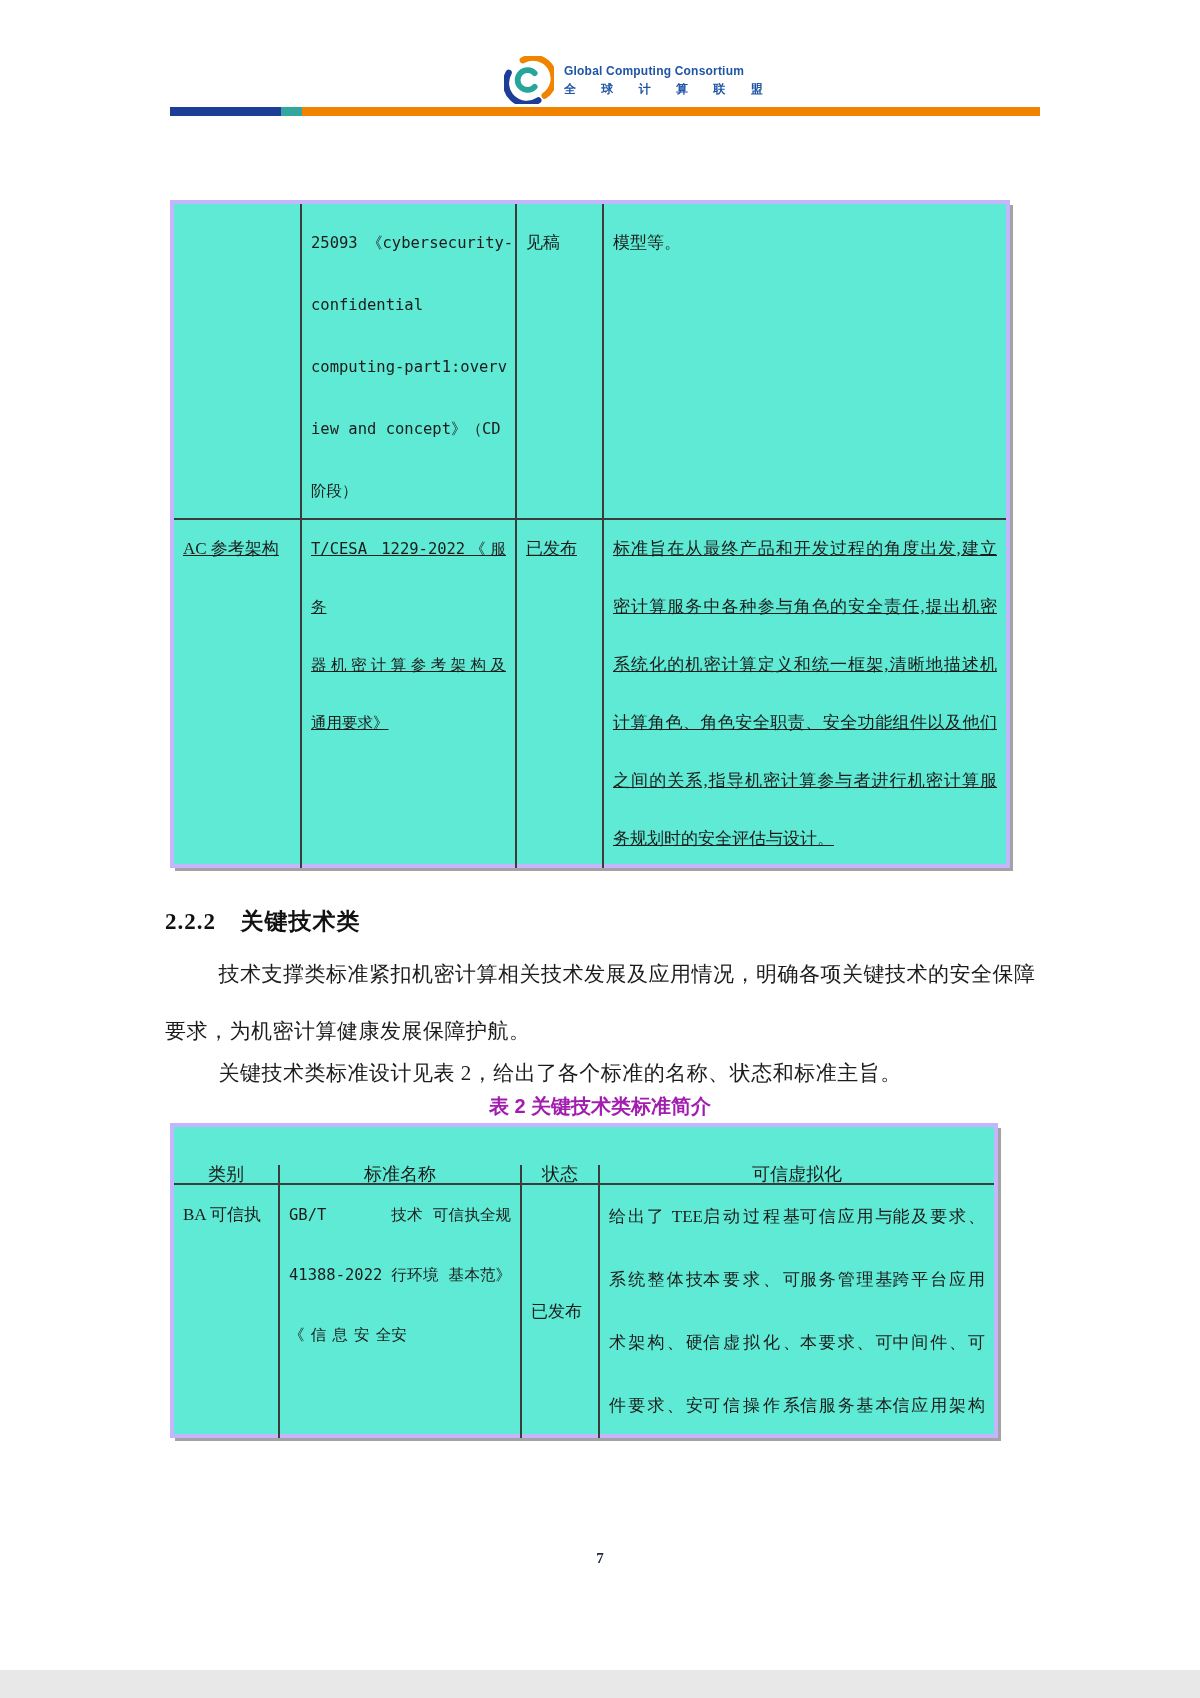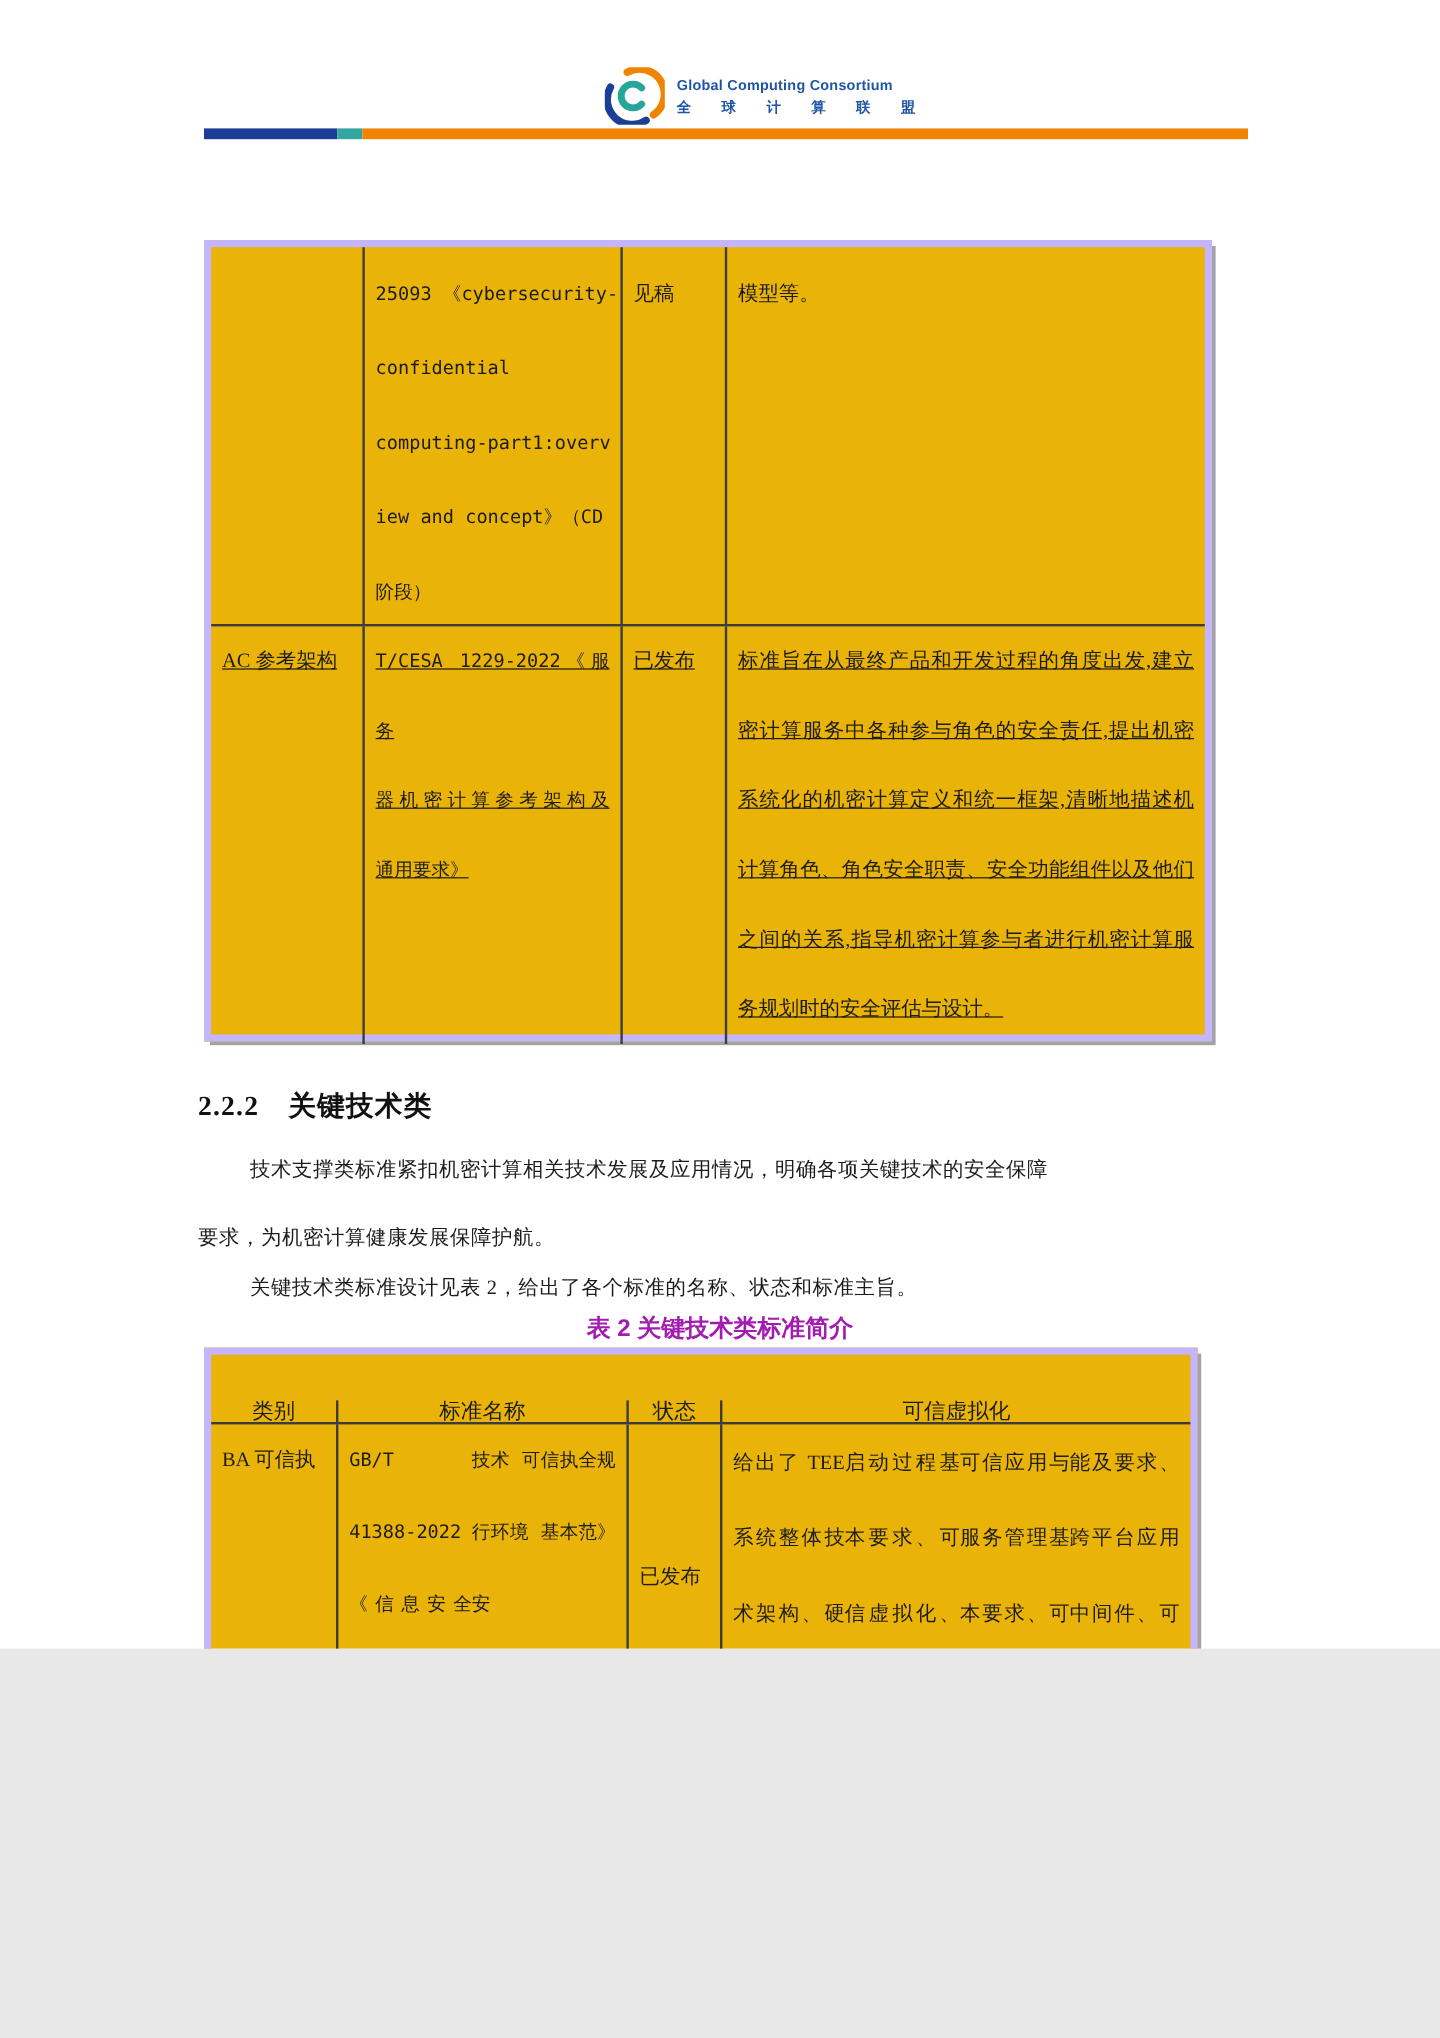--- a/index.html
+++ b/index.html
@@ -1,33 +1,33 @@
 <!DOCTYPE html>
 <html><head>
 <meta charset="utf-8">
 <style>
   html,body{margin:0;padding:0;background:#e8e8e8;}
-  #page{position:relative;width:1200px;height:1374px;background:#ffffff;margin:0 auto;
+  #page{position:relative;width:1200px;height:1670px;background:#ffffff;margin:0 auto;
         font-family:"Liberation Serif","DejaVu Serif",serif;color:#1c1c1c;overflow:hidden;}
 
   
   #logo{position:absolute;top:56px;left:504px;display:flex;align-items:center;}
   #logo svg{display:block;}
   #logo-text{margin-left:10px;}
   .logo-en{font-family:"Liberation Sans","DejaVu Sans",sans-serif;font-weight:bold;
            font-size:12px;color:#1f55a5;letter-spacing:.2px;line-height:14px;}
   .logo-zh{font-family:"Liberation Sans","DejaVu Sans",sans-serif;font-weight:bold;
            font-size:12px;color:#1f55a5;letter-spacing:11px;line-height:16px;margin-top:3px;white-space:nowrap;}
   #rule{position:absolute;top:107px;left:170px;width:870px;height:9px;display:flex;}
   #rule .seg1{width:111px;background:#1d3e97;}
   #rule .seg2{width:21px;background:#33a6a0;}
   #rule .seg3{flex:1;background:#f08300;}
 
   
-  .doc-table{position:absolute;border:6px solid #c4b5fd;box-shadow:4px 4px 0 -1px #a3a3a3;box-sizing:border-box;background:#eab308;}
+  .doc-table{position:absolute;border:4px solid #c4b5fd;box-shadow:4px 4px 0 -1px #a3a3a3;box-sizing:border-box;background:#5eead4;}
   .trow{display:grid;box-sizing:border-box;}
   .trow > .cell{border-right:2px solid #3c3c3c;box-sizing:border-box;overflow:hidden;}
   .trow > .cell:last-child{border-right:none;}
   .trow{border-bottom:2px solid #3c3c3c;}
   .trow:last-child{border-bottom:none;}
   .cell{font-size:17px;padding:0 9px;}
   .ln{white-space:nowrap;}
   .justify .ln{text-align:justify;text-align-last:justify;white-space:normal;}
   .justify.closed .ln:last-child{text-align-last:left;}
 
@@ -38,21 +38,21 @@
   #t1r1 .cell{padding-top:8px;line-height:62px;}
   #t1r2{height:348px;text-decoration:underline;}
   #t1r2 .cell{padding-top:0px;line-height:58px;}
   .mono{font-family:"DejaVu Sans Mono","Liberation Mono",monospace;font-size:15.5px;}
 
   
   #section-heading{position:absolute;top:906px;left:165px;
       font-family:"Liberation Sans","DejaVu Sans",sans-serif;font-weight:bold;font-size:23px;color:#111;}
   #section-heading .sec-num{font-family:"Liberation Serif","DejaVu Serif",serif;font-weight:bold;letter-spacing:1px;}
   #section-heading .sec-title{margin-left:18px;letter-spacing:1px;}
-  .para{position:absolute;left:165px;width:873px;font-size:17px;letter-spacing:.5px;}
+  .para{position:absolute;left:165px;width:873px;font-size:21px;letter-spacing:.5px;}
   #para1{top:946px;line-height:57px;}
   #para1 .ln:first-child{text-indent:2.55em;}
   #para1 .ln{white-space:normal;}
   #para2{top:1058px;line-height:30px;text-indent:2.55em;}
   #table2-caption{position:absolute;top:1093px;left:0;width:1200px;text-align:center;
       font-family:"Liberation Sans","DejaVu Sans",sans-serif;font-weight:bold;font-size:20px;color:#a21caf;}
 
   
   #table2{top:1123px;left:170px;width:828px;height:315px;}
   #table2 .trow{grid-template-columns:106px 242px 78px 1fr;}

